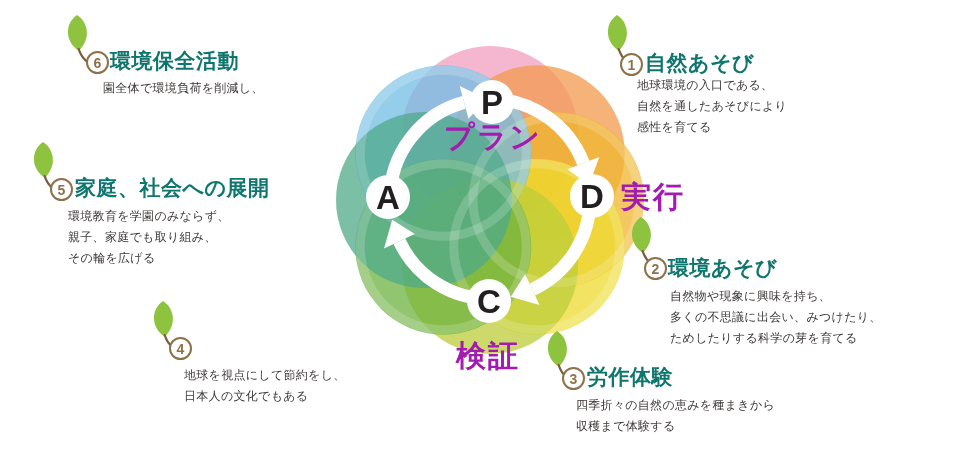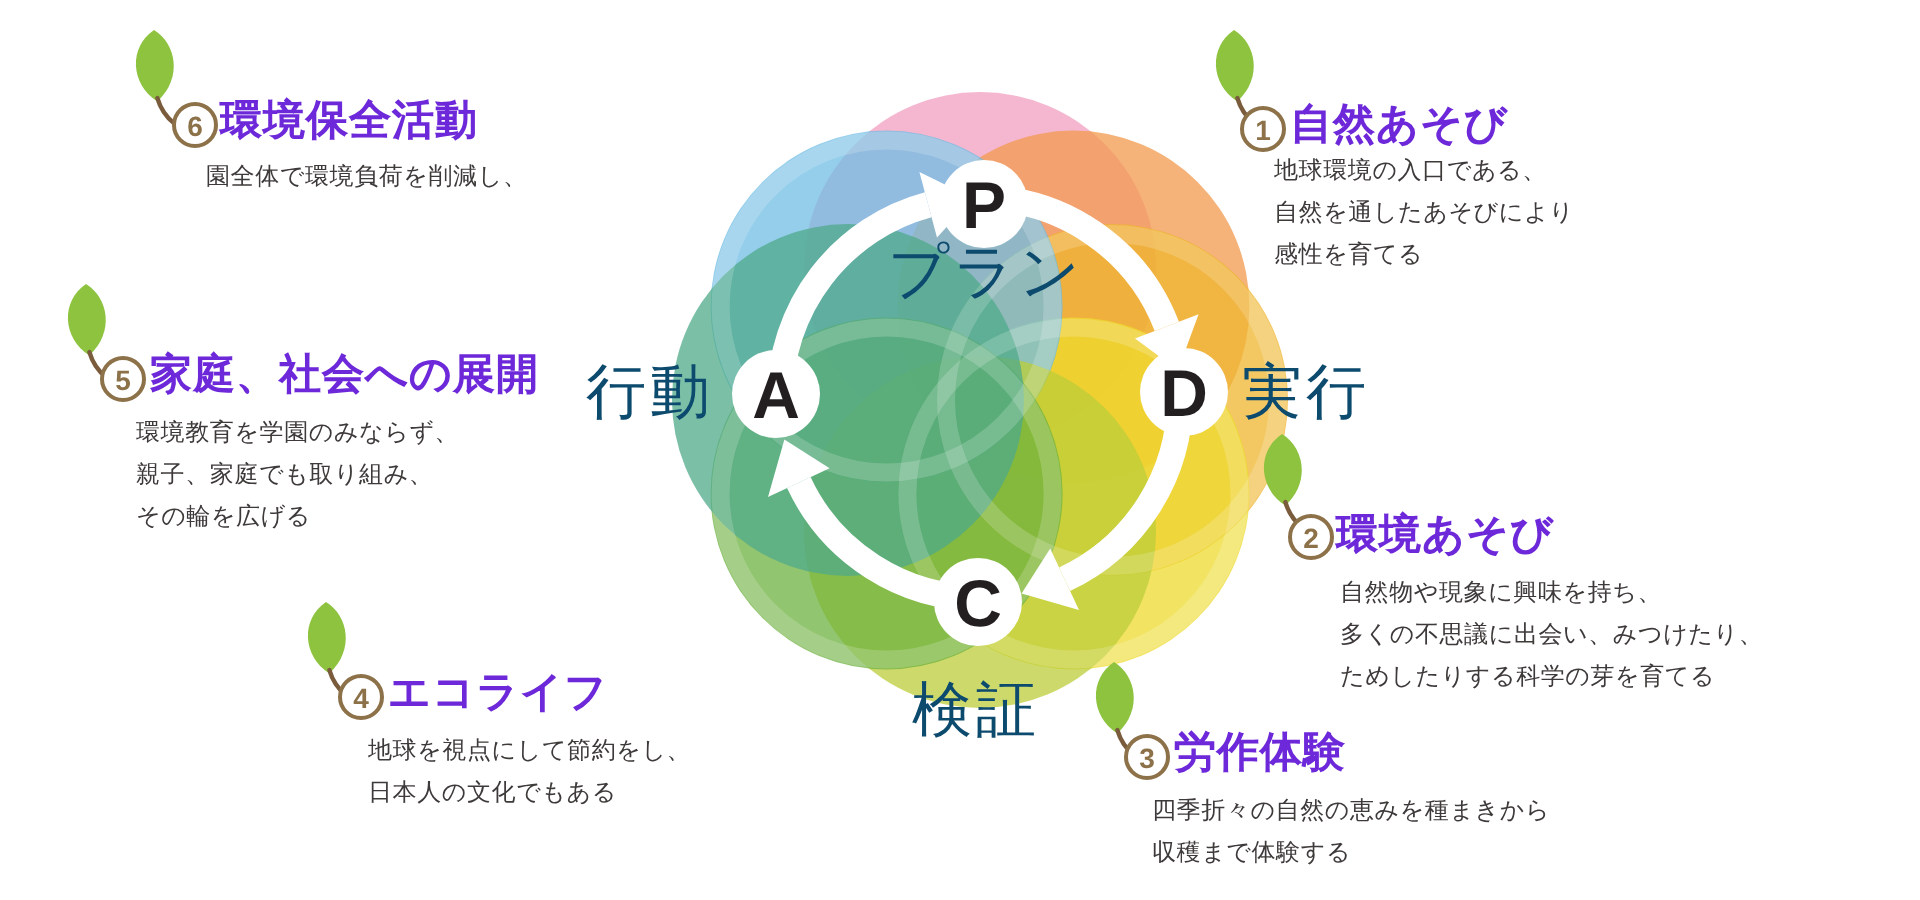--- a/index.html
+++ b/index.html
@@ -11,32 +11,32 @@
   }
   svg.flower{position:absolute;left:0;top:0;}
   
   .badge{
     position:absolute;width:44px;height:44px;border-radius:50%;
     background:#ffffff;display:flex;align-items:center;justify-content:center;
     font-weight:800;font-size:33px;color:#231f20;line-height:1;
     box-shadow:0 0 0 0 rgba(0,0,0,0);
   }
   .node-label{
-    position:absolute;font-size:30px;color:#0c4a6e;letter-spacing:2px;
-    font-weight:400;line-height:1;white-space:nowrap;
+    position:absolute;font-size:30px;color:#a21caf;letter-spacing:2px;
+    font-weight:700;line-height:1;white-space:nowrap;
   }
   
   .num-badge{
     position:absolute;width:23px;height:23px;border-radius:50%;
     border:2px solid #8c7149;background:#fff;box-sizing:border-box;
     display:flex;align-items:center;justify-content:center;
     font-size:14px;font-weight:700;color:#8c7149;line-height:1;
   }
   .item-title{
-    position:absolute;font-size:21px;font-weight:700;color:#6d28d9;
+    position:absolute;font-size:21px;font-weight:700;color:#0f766e;
     line-height:1;white-space:nowrap;letter-spacing:0.5px;
   }
   .item-body{
     position:absolute;font-size:12px;line-height:21px;color:#3e3a39;
     white-space:nowrap;letter-spacing:0.3px;
   }
   svg.leaf{position:absolute;overflow:visible;}
 </style>
 </head>
 <body>
@@ -95,21 +95,20 @@
   <div class="badge" style="left:467px;top:279px">
       <span>C</span>
     </div>
   <div class="badge" style="left:366px;top:175px">
       <span>A</span>
     </div>
 
   <div class="node-label" style="left:413px;top:122px;width:160px;text-align:center">プラン</div>
   <div class="node-label" style="left:456px;top:341px">検証</div>
   <div class="node-label" style="left:621px;top:182px">実行</div>
-  <div class="node-label" style="left:293px;top:182px">行動</div>
 
   <svg class="leaf" style="left:600px;top:10px" width="34" height="56" viewBox="0 0 40 58">
       <use href="#leafshape"></use>
     </svg>
   <div class="num-badge" style="left:620px;top:53px">
       <span>1</span>
     </div>
   <div class="item-title" style="left:645px;top:52px">自然あそび</div>
   <div class="item-body" style="left:637px;top:75px">
     <div>地球環境の入口である、</div>
@@ -141,21 +140,20 @@
     <div>四季折々の自然の恵みを種まきから</div>
     <div>収穫まで体験する</div>
   </div>
 
   <svg class="leaf" style="left:146px;top:296px" width="34" height="56" viewBox="0 0 40 58">
       <use href="#leafshape"></use>
     </svg>
   <div class="num-badge" style="left:169px;top:337px">
       <span>4</span>
     </div>
-  <div class="item-title" style="left:194px;top:336px">エコライフ</div>
   <div class="item-body" style="left:184px;top:365px">
     <div>地球を視点にして節約をし、</div>
     <div>日本人の文化でもある</div>
   </div>
 
   <svg class="leaf" style="left:26px;top:137px" width="34" height="56" viewBox="0 0 40 58">
       <use href="#leafshape"></use>
     </svg>
   <div class="num-badge" style="left:50px;top:178px">
       <span>5</span>

